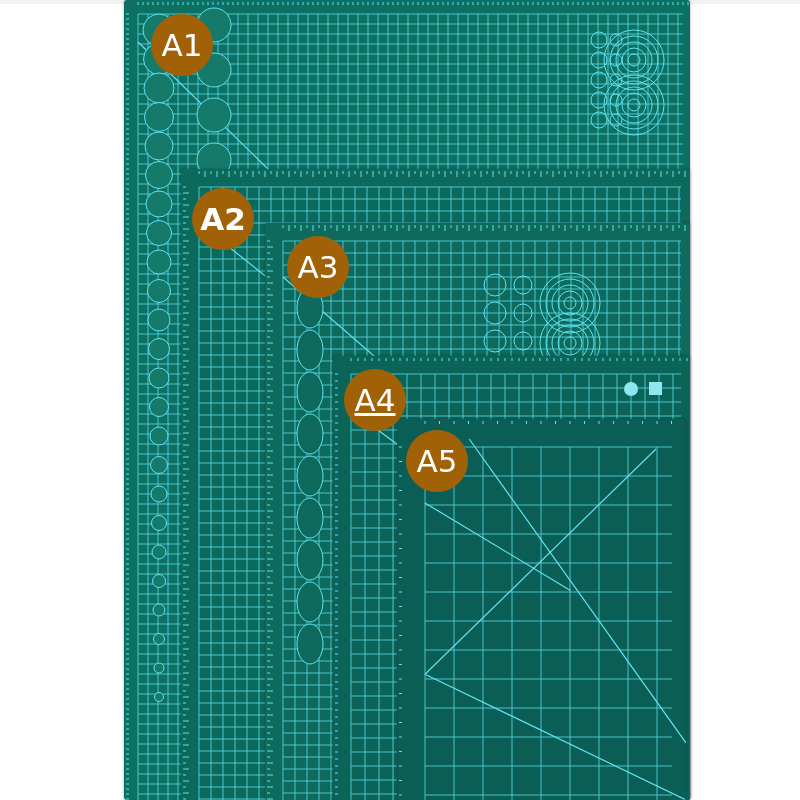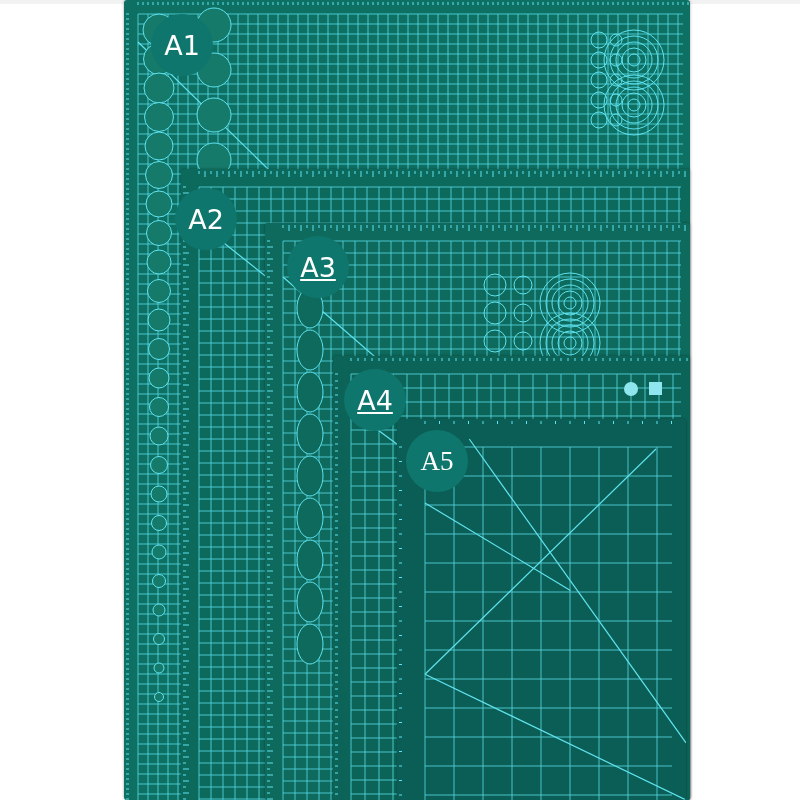--- a/index.html
+++ b/index.html
@@ -1,20 +1,20 @@
 <!DOCTYPE html>
 <html><head>
 <meta charset="utf-8">
 <style>
   html,body{margin:0;padding:0;}
   body{width:800px;height:800px;background:#ffffff;position:relative;overflow:hidden;font-family:"DejaVu Sans",sans-serif;}
   .mat{position:absolute;border-radius:3px;overflow:hidden;box-shadow:0 0 3px rgba(0,0,0,0.35);}
   .mat svg{position:absolute;left:0;top:0;}
-  .badge{position:absolute;width:62px;height:62px;border-radius:50%;background:#0f766e;color:#ffffff;
-    display:flex;align-items:center;justify-content:center;font-size:27px;font-family:"DejaVu Sans",sans-serif;z-index:20;}
+  .badge{position:absolute;width:62px;height:62px;border-radius:50%;background:#a16207;color:#ffffff;
+    display:flex;align-items:center;justify-content:center;font-size:31px;font-family:"DejaVu Sans",sans-serif;z-index:20;}
   .topbar{position:absolute;left:0;top:0;width:800px;height:4px;background:#f2f2f2;}
 </style>
 </head>
 <body>
 
 <div class="topbar"></div>
 <div id="stage">
     <div class="mat" style="left: 124px; top: 0px; width: 566px; height: 800px; background: rgb(13, 112, 99); z-index: 10;">
       <svg width="566" height="800">
         <g stroke="#5fe3ef" stroke-width="1" opacity="0.85">
@@ -1286,17 +1286,17 @@
           <line x1="260" y1="2" x2="260" y2="5"></line>
           <line x1="274.5" y1="2" x2="274.5" y2="5"></line>
         </g>
         <line x1="28" y1="84" x2="173.4" y2="171.45000000000002" stroke="#5fe3ef" stroke-width="1.2"></line>
         <line x1="28" y1="255.27" x2="259" y2="30" stroke="#5fe3ef" stroke-width="1.2"></line>
         <line x1="28" y1="255.27" x2="289" y2="381" stroke="#5fe3ef" stroke-width="1.2"></line>
         <line x1="72.25" y1="20" x2="289" y2="323.84999999999997" stroke="#5fe3ef" stroke-width="1.2"></line>
       </svg>
     </div>
     <div class="badge" style="left: 151px; top: 14px;">A1</div>
-    <div class="badge" style="left: 175px; top: 188px;">A2</div>
-    <div class="badge" style="left: 287px; top: 236px; text-decoration: underline;">A3</div>
+    <div class="badge" style="left: 192px; top: 188px; font-weight: bold;">A2</div>
+    <div class="badge" style="left: 287px; top: 236px;">A3</div>
     <div class="badge" style="left: 344px; top: 369px; text-decoration: underline;">A4</div>
-    <div class="badge" style="left: 406px; top: 430px; font-family: Liberation Serif, serif;">A5</div>
+    <div class="badge" style="left: 406px; top: 430px;">A5</div>
   </div>
 
 </body></html>

